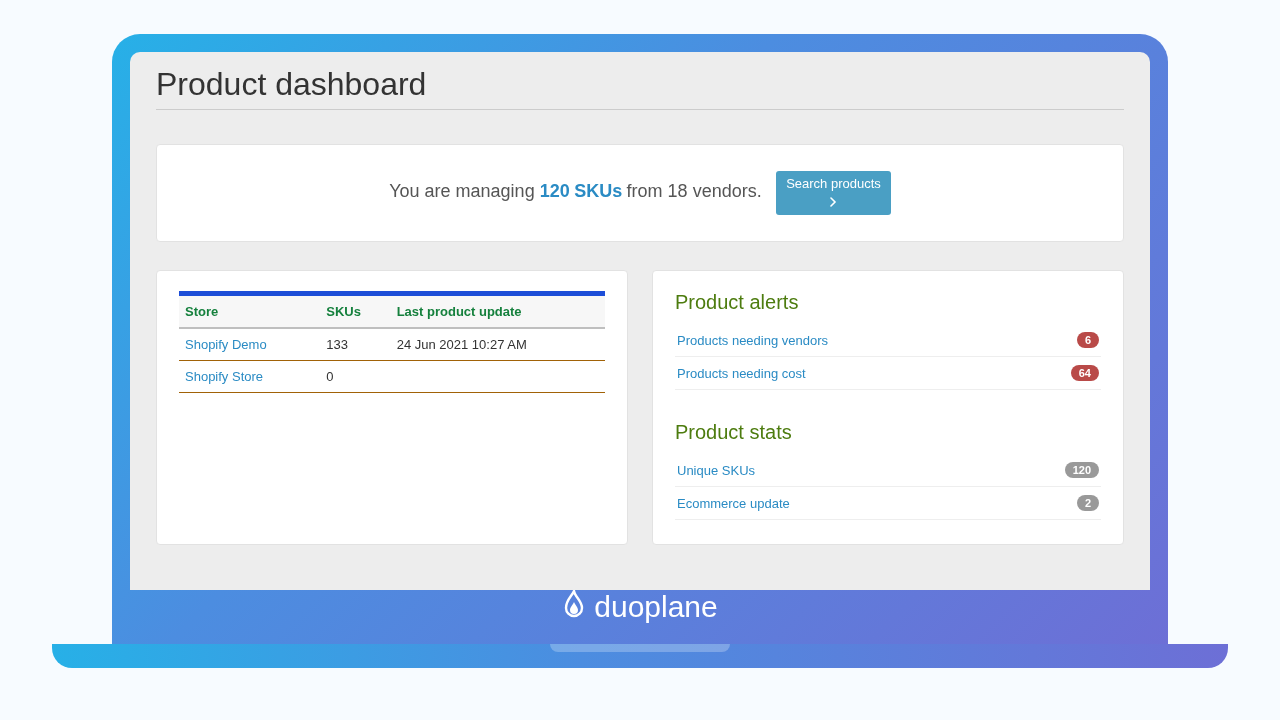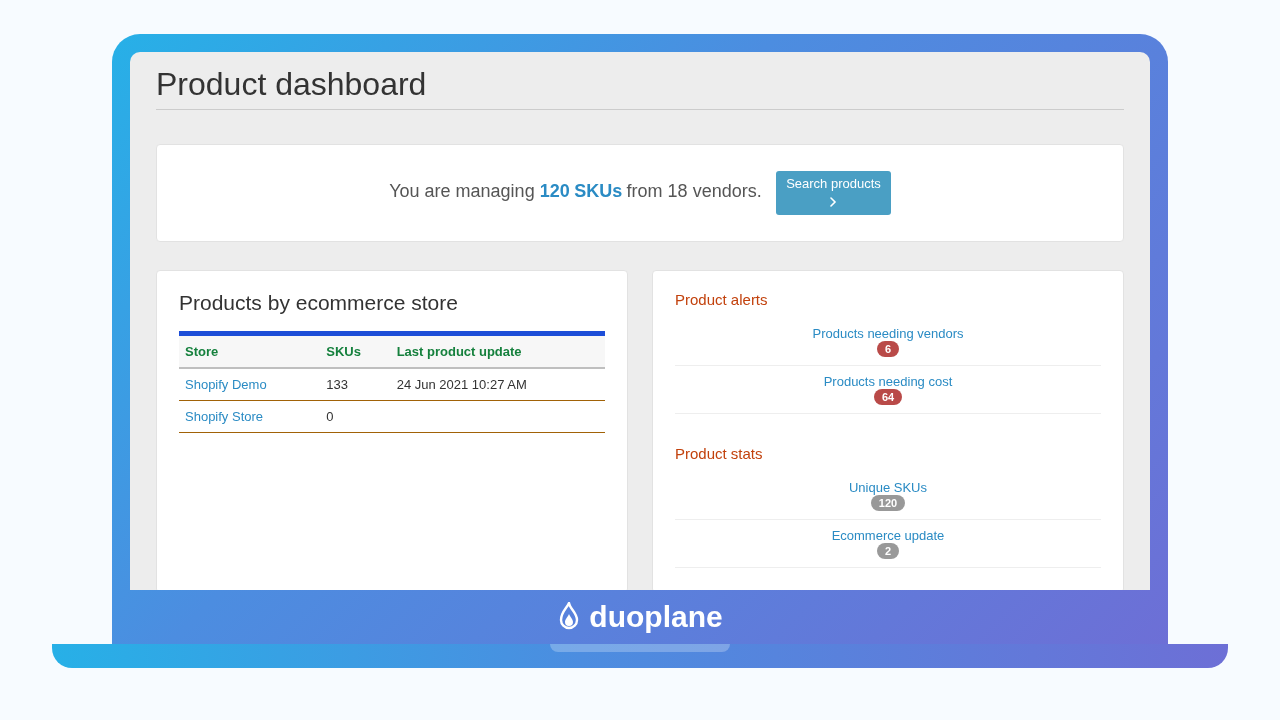--- a/index.html
+++ b/index.html
@@ -20,23 +20,23 @@
   }
   .screen {
     width: 100%; height: 538px;
     background: #ededed;
     border-radius: 10px 10px 0 0;
     padding: 14px 26px 0 26px;
     overflow: hidden;
   }
   .branding-bar {
     width: 100%; height: 54px;
-    display: flex; align-items: center; justify-content: center;
+    display: flex; align-items: flex-start; justify-content: center;
     color: #fff;
-    font-size: 30px; font-weight: 700;
+    font-size: 30px; font-weight: 400;
     gap: 8px;
   }
   .branding-bar svg { display: block; }
   .laptop-base {
     position: absolute;
     left: 52px; top: 644px;
     width: 1176px; height: 24px;
     background: linear-gradient(90deg, #27b0e7 0%, #4c8de0 45%, #6d6fd6 100%);
     border-radius: 0 0 20px 20px;
   }
@@ -96,22 +96,22 @@
     flex: 1;
     padding: 20px 22px 24px 22px;
   }
 
   .panel h2 {
     font-size: 21px; font-weight: 400;
     color: #333;
     margin-bottom: 16px;
   }
   .panel h3 {
-    font-size: 15px; font-weight: 400;
-    color: #c2410c;
+    font-size: 20px; font-weight: 400;
+    color: #4d7c0f;
     margin-bottom: 10px;
   }
 
   table.store { width: 100%; border-collapse: collapse; font-size: 13px; }
   table.store th {
     text-align: left;
     color: #15803d; font-weight: 600;
     padding: 8px 6px;
     background: #f7f7f7;
     border-top: 5px solid #1d4ed8;
@@ -123,21 +123,20 @@
     color: #333;
   }
   a.link { color: #2a8bc4; text-decoration: none; cursor: pointer; }
 
   ul.stat { list-style: none; }
   ul.stat li {
     display: flex; justify-content: space-between; align-items: center;
     padding: 8px 2px;
     border-bottom: 1px solid #eee;
     font-size: 13px;
-    flex-direction: column;
   }
   ul.stat + h3 { margin-top: 31px; }
   .badge {
     display: inline-block;
     min-width: 22px;
     padding: 2px 8px;
     border-radius: 10px;
     color: #fff;
     font-size: 11px;
     font-weight: 600;
@@ -164,21 +163,20 @@
         <span>
           <svg width="7" height="10" viewBox="0 0 7 10">
               <path d="M1 1 L5 5 L1 9" stroke="#fff" stroke-width="1.6" fill="none" stroke-linecap="round"></path>
             </svg>
         </span>
       </span>
     </div>
 
     <div class="cols">
       <div class="panel">
-        <h2>Products by ecommerce store</h2>
         <table class="store">
           <thead>
             <tr>
               <th>Store</th>
               <th>SKUs</th>
               <th>Last product update</th>
             </tr>
           </thead>
           <tbody>
             <tr>

